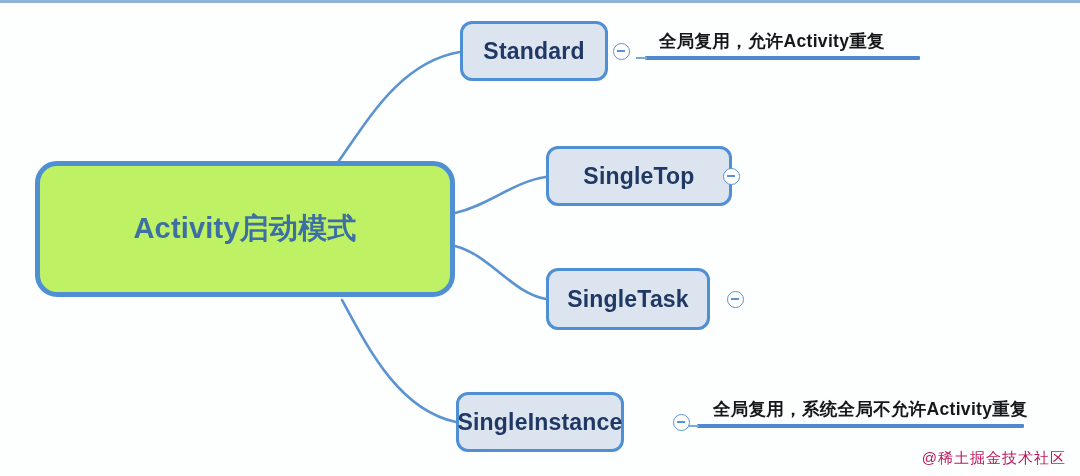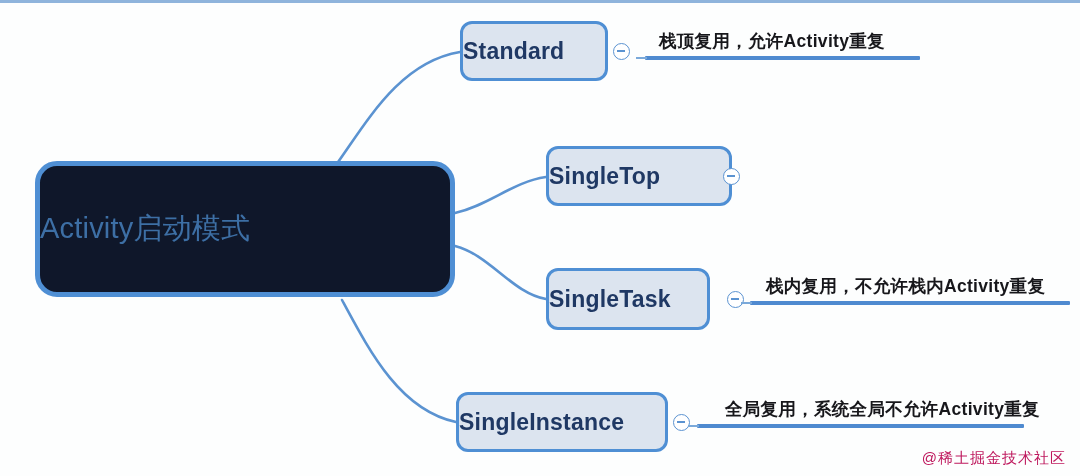--- a/index.html
+++ b/index.html
@@ -29,42 +29,42 @@
 
   
   .node {
     position: absolute;
     box-sizing: border-box;
     background: #dce4ef;
     border: 3px solid #4f8fd4;
     border-radius: 12px;
     display: flex;
     align-items: center;
-    justify-content: flex-start;
+    justify-content: center;
     text-align: center;
     color: #1f3864;
     font-weight: bold;
     letter-spacing: 0.2px;
   }
   .node.root {
     border-width: 5px;
     border-radius: 22px;
     border-color: #4f8fd4;
-    background: #0f172a;
+    background: #bef264;
     color: #3d6fa5;
-    font-weight: normal;
+    font-weight: bold;
     line-height: 1.28;
   }
   .root-line { display: block; white-space: nowrap; }
 
   #node-root       { left: 35px;  top: 161px; width: 420px; height: 136px; font-size: 29px; }
   #node-standard   { left: 460px; top: 21px;  width: 148px; height: 60px;  font-size: 23px; }
   #node-singletop  { left: 546px; top: 146px; width: 186px; height: 60px;  font-size: 23px; }
   #node-singletask { left: 546px; top: 268px; width: 164px; height: 62px;  font-size: 23px; }
-  #node-singleinst { left: 456px; top: 392px; width: 212px; height: 60px;  font-size: 23px; }
+  #node-singleinst { left: 456px; top: 392px; width: 168px; height: 60px;  font-size: 23px; }
 
   
   .collapse-toggle {
     position: absolute;
     width: 17px; height: 17px;
     box-sizing: border-box;
     border: 1.6px solid #5b93d1;
     border-radius: 50%;
     background: #ffffff;
   }
@@ -113,21 +113,21 @@
   #ann-singletop  { left: 745px; top: 141px; width: 325px; height: 42px; }
   #ann-singletop  .annotation-bar { width: 325px; }
   #ann-singletop  .annotation-text { left: 16px; }
 
   #ann-singletask { left: 750px; top: 263px; width: 320px; height: 42px; }
   #ann-singletask .annotation-bar { width: 320px; }
   #ann-singletask .annotation-text { left: 16px; }
 
   #ann-singleinst { left: 697px; top: 386px; width: 327px; height: 42px; }
   #ann-singleinst .annotation-bar { width: 327px; }
-  #ann-singleinst .annotation-text { left: 28px; }
+  #ann-singleinst .annotation-text { left: 16px; }
 
   
   #watermark {
     position: absolute;
     right: 14px;
     bottom: 8px;
     color: #be185d;
     font-size: 15px;
     letter-spacing: 1px;
     white-space: nowrap;
@@ -151,37 +151,33 @@
 
   <div class="node root" id="node-root">
     <span class="root-line">Activity启动模式</span>
   </div>
 
   <div class="node" id="node-standard">
     <span>Standard</span>
   </div>
   <div class="collapse-toggle" id="toggle-standard"></div>
   <div class="annotation" id="ann-standard">
-    <span class="annotation-text">栈顶复用，允许Activity重复</span>
+    <span class="annotation-text">全局复用，允许Activity重复</span>
     <span class="annotation-bar"></span>
   </div>
 
   <div class="node" id="node-singletop">
     <span>SingleTop</span>
   </div>
   <div class="collapse-toggle" id="toggle-singletop"></div>
 
   <div class="node" id="node-singletask">
     <span>SingleTask</span>
   </div>
   <div class="collapse-toggle" id="toggle-singletask"></div>
-  <div class="annotation" id="ann-singletask">
-    <span class="annotation-text">栈内复用，不允许栈内Activity重复</span>
-    <span class="annotation-bar"></span>
-  </div>
 
   <div class="node" id="node-singleinst">
     <span>SingleInstance</span>
   </div>
   <div class="collapse-toggle" id="toggle-singleinst"></div>
   <div class="annotation" id="ann-singleinst">
     <span class="annotation-text">全局复用，系统全局不允许Activity重复</span>
     <span class="annotation-bar"></span>
   </div>
 

